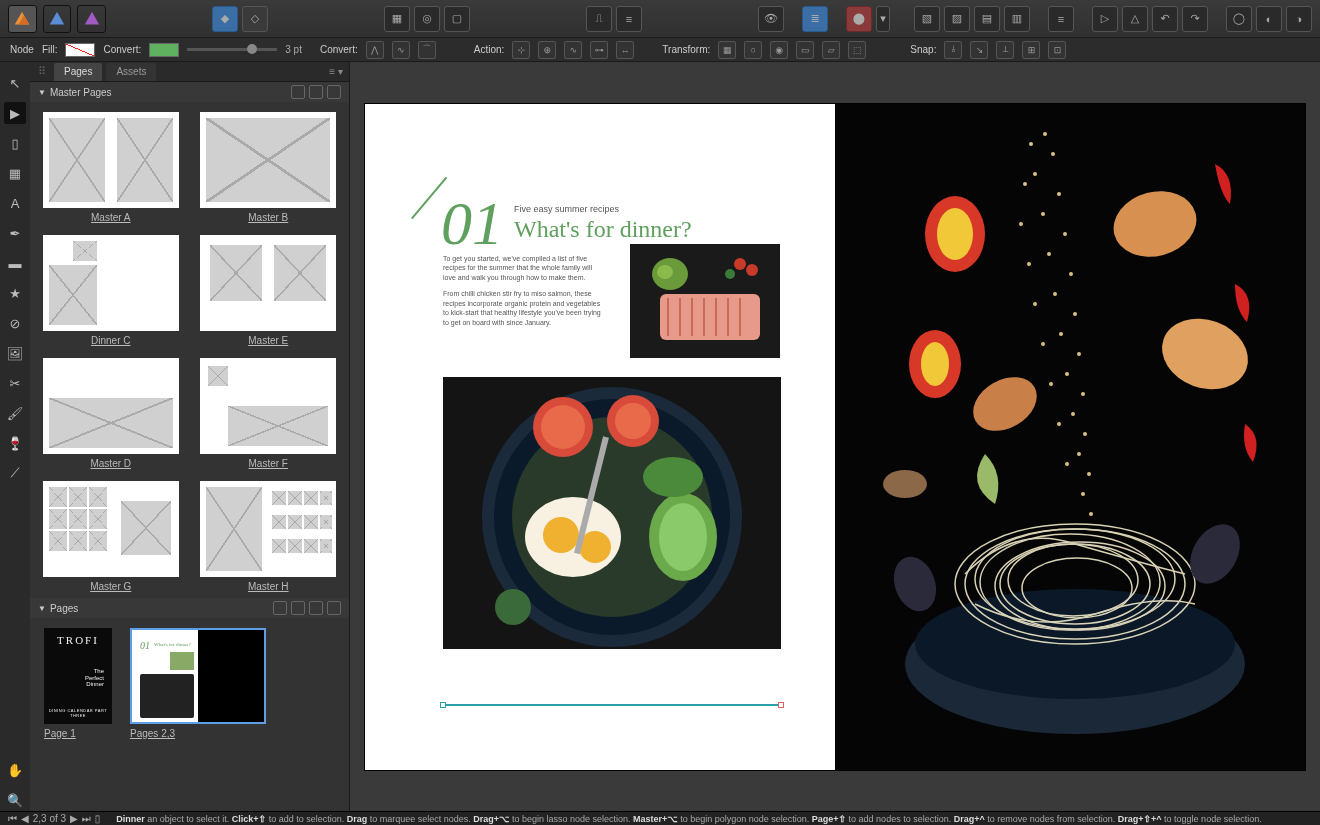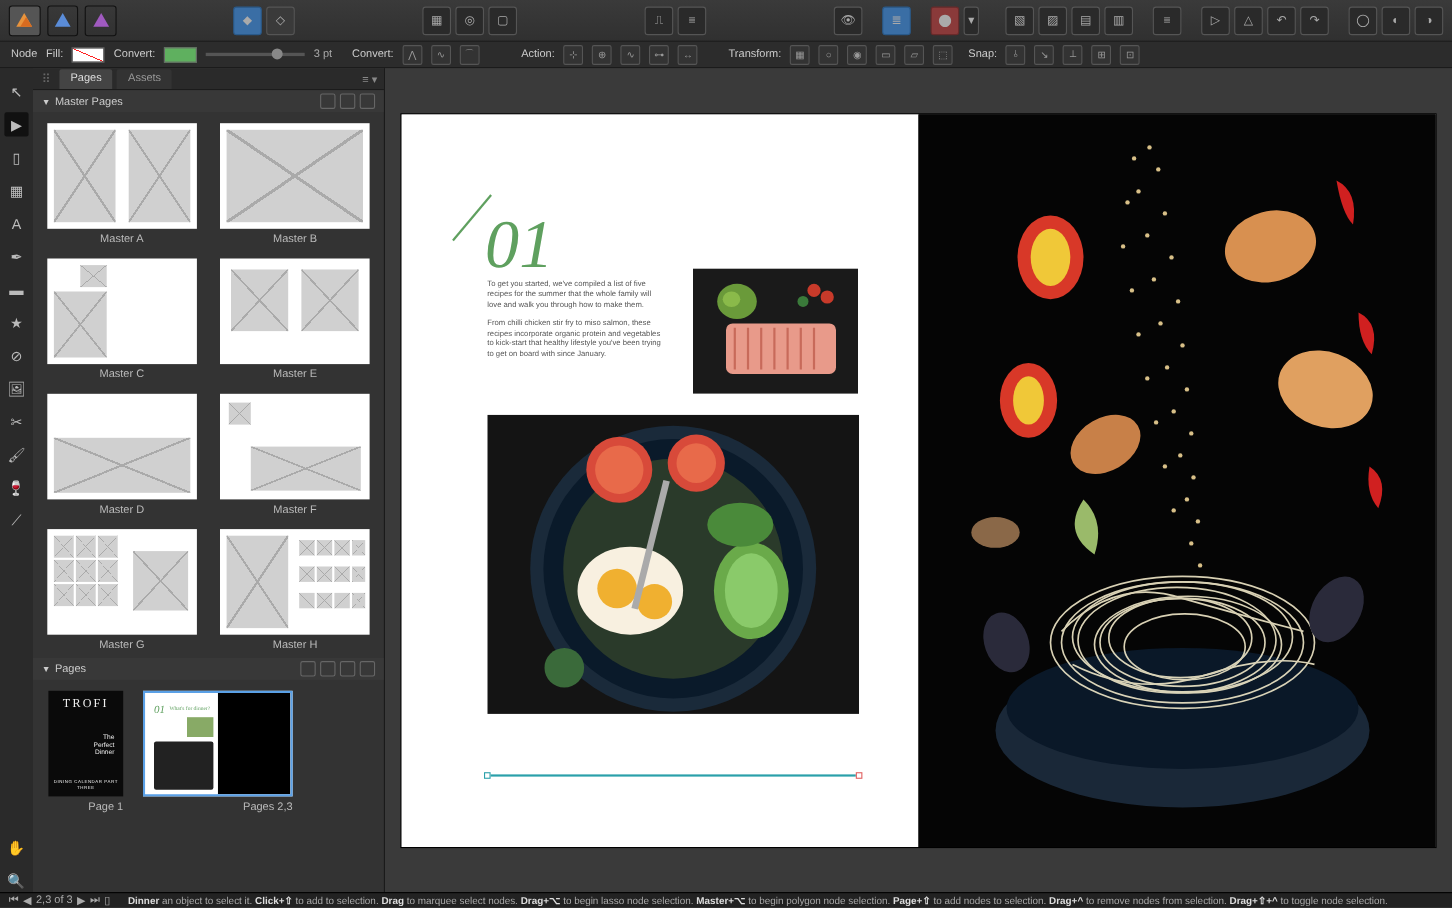--- a/index.html
+++ b/index.html
@@ -42,24 +42,24 @@
 .phead .tri{margin-right:4px;font-size:8px;}
 .phead .tools{margin-left:auto;display:flex;gap:4px;}
 .phead .tools span{width:14px;height:14px;border:1px solid #666;border-radius:2px;display:inline-block;}
 .mgrid { display:grid; grid-template-columns:1fr 1fr; gap:12px 20px; padding:10px 12px 6px; }
 .mcell { display:flex; flex-direction:column; align-items:center; gap:4px;}
 .mthumb { width:136px; height:96px; background:#fff; position:relative; }
 .mthumb .bx{position:absolute;background:#d0d0d0;}
 .mthumb .bx::before,.mthumb .bx::after{content:"";position:absolute;inset:0;}
 .mthumb .bx::before{background:linear-gradient(to top right, transparent 49%, #aaa 49%, #aaa 51%, transparent 51%);}
 .mthumb .bx::after{background:linear-gradient(to top left, transparent 49%, #aaa 49%, #aaa 51%, transparent 51%);}
-.mlbl{font-size:10px;color:#bbb;}
+.mlbl{font-size:10px;color:#bbb;text-decoration:underline;}
 
 .pgrid{display:flex;gap:18px;padding:10px 14px;}
-.pgcell{display:flex;flex-direction:column;align-items:flex-end;gap:4px;}
+.pgcell{display:flex;flex-direction:column;align-items:flex-start;gap:4px;}
 .pthumb{height:96px;background:#fff;border:2px solid transparent;position:relative;overflow:hidden;}
 .pthumb.sel{border-color:#5aa0e6;}
 
 
 .canvas { position:absolute; left:350px; top:62px; right:0; bottom:14px; background:#3a3a3a; display:flex; align-items:center; justify-content:center;}
 .spread { width:940px; height:666px; display:flex; box-shadow:0 0 0 1px #000;}
 .page-l { width:470px; background:#fff; position:relative; overflow:hidden;}
 .page-r { width:470px; background:#000; position:relative; overflow:hidden;}
 .art-title{position:absolute;left:76px;top:84px;}
 .art-num{font-family:Georgia,serif;font-style:italic;font-size:62px;color:#5fa05f;font-weight:300;}
@@ -170,21 +170,21 @@
   <span class="mini-ico">∿</span>
   <span class="mini-ico">⊶</span>
   <span class="mini-ico">↔</span>
   <span class="lbl" style="margin-left:20px">Transform:</span>
   <span class="mini-ico">▦</span>
   <span class="mini-ico">○</span>
   <span class="mini-ico">◉</span>
   <span class="mini-ico">▭</span>
   <span class="mini-ico">▱</span>
   <span class="mini-ico">⬚</span>
-  <span class="lbl" style="margin-left:6px">Snap:</span>
+  <span class="lbl" style="margin-left:36px">Snap:</span>
   <span class="mini-ico">⫰</span>
   <span class="mini-ico">↘</span>
   <span class="mini-ico">⟂</span>
   <span class="mini-ico">⊞</span>
   <span class="mini-ico">⊡</span>
 </div>
 
 <div class="toolstrip">
   <div class="tool">↖</div>
   <div class="tool hl">▶</div>
@@ -238,21 +238,21 @@
           <div class="bx" style="left:6px;top:6px;width:124px;height:84px"></div>
         </div>
       <div class="mlbl">Master B</div>
     </div>
 
     <div class="mcell">
       <div class="mthumb">
           <div class="bx" style="left:30px;top:6px;width:24px;height:20px"></div>
           <div class="bx" style="left:6px;top:30px;width:48px;height:60px"></div>
         </div>
-      <div class="mlbl">Master C</div>
+      <div class="mlbl">Dinner C</div>
     </div>
 
     <div class="mcell">
       <div class="mthumb">
           <div class="bx" style="left:10px;top:10px;width:52px;height:56px"></div>
           <div class="bx" style="left:74px;top:10px;width:52px;height:56px"></div>
         </div>
       <div class="mlbl">Master E</div>
     </div>
 
@@ -345,20 +345,24 @@
     </div>
   </div>
 </div>
 
 <div class="canvas">
   <div class="spread">
     <div class="page-l">
       <div class="art-title">
         <div class="art-slash"></div>
         <span style="display:inline-block;vertical-align:middle" class="art-num">01</span>
+        <span style="display:inline-block;vertical-align:middle;margin-left:8px">
+          <div class="art-kicker">Five easy summer recipes</div>
+          <div class="art-head">What's for dinner?</div>
+        </span>
       </div>
       <div class="art-txt">
         <p>To get you started, we've compiled a list of five recipes for the summer that the whole family will love and walk you through how to make them.</p>
         <p>From chilli chicken stir fry to miso salmon, these recipes incorporate organic protein and vegetables to kick-start that healthy lifestyle you've been trying to get on board with since January.</p>
       </div>
       <div class="img-a">
         <svg class="food-img" viewBox="0 0 150 114">
             <rect width="150" height="114" fill="#1a1a1a"></rect>
             <ellipse cx="40" cy="30" rx="18" ry="16" fill="#6a9a3a"></ellipse>
             <ellipse cx="35" cy="28" rx="8" ry="7" fill="#8aba4a"></ellipse>

